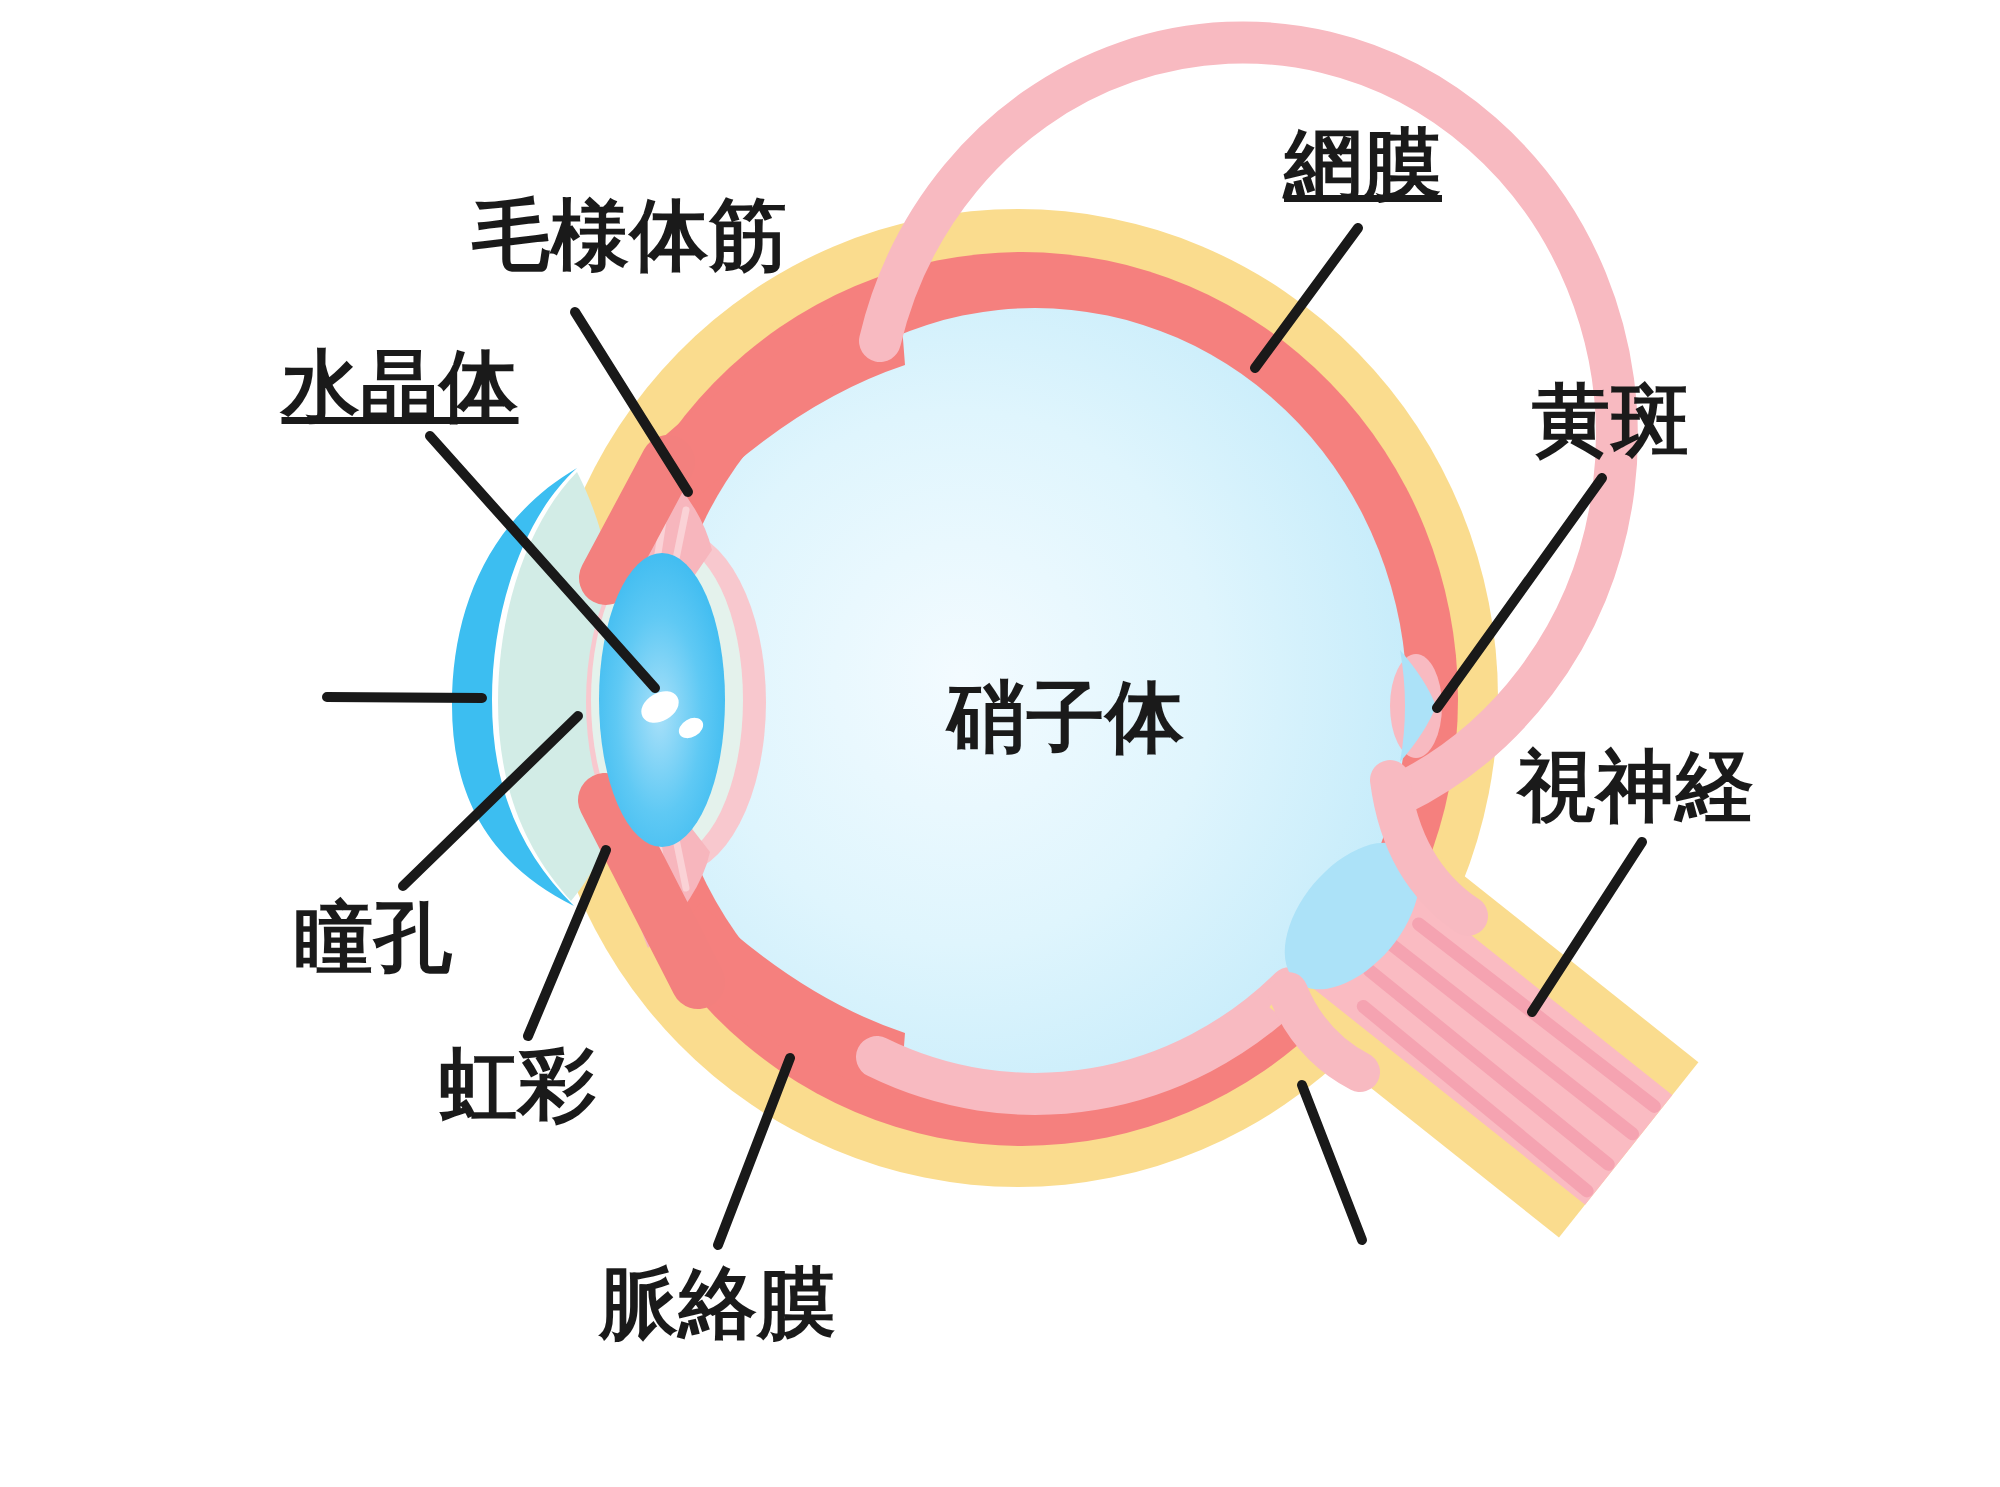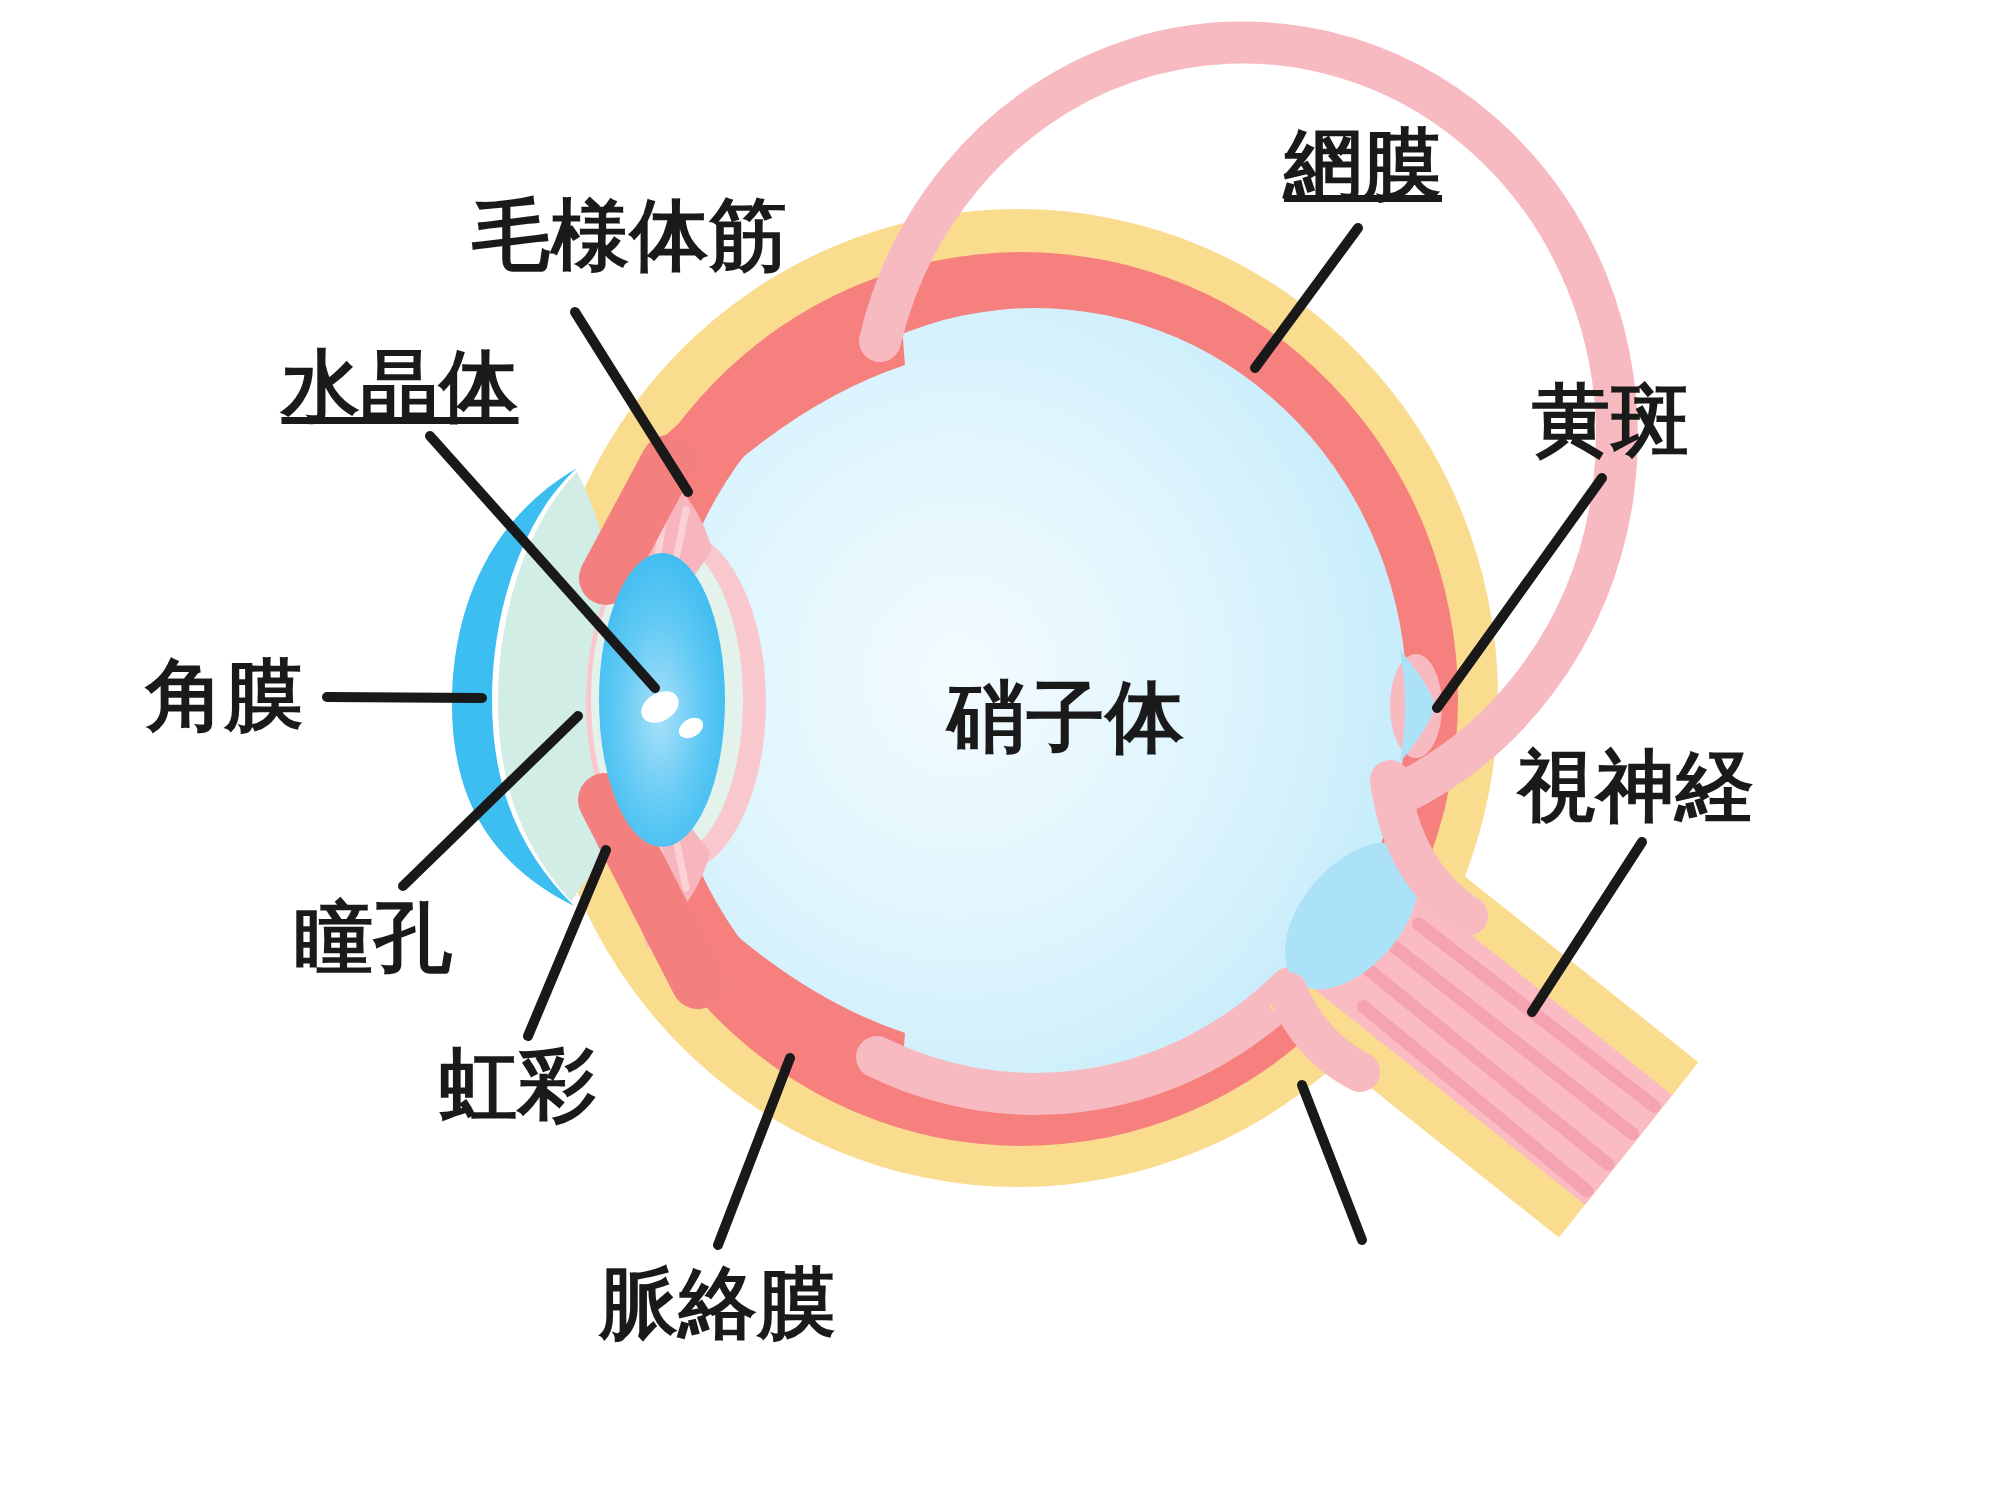--- a/index.html
+++ b/index.html
@@ -90,21 +90,20 @@
       <line x1="1358" y1="228" x2="1255" y2="368"></line>
       <line x1="1602" y1="478" x2="1437" y2="708"></line>
       <line x1="1642" y1="842" x2="1532" y2="1012"></line>
       <line x1="718" y1="1245" x2="790" y2="1058"></line>
       <line x1="1302" y1="1085" x2="1362" y2="1240"></line>
     </g>
   </svg>
 
   <div class="lbl" style="left:582px; top:235px;margin-left:48px;">毛様体筋</div>
   <div class="lbl" style="left:400px; top:386px;text-decoration:underline;">水晶体</div>
-  <div class="lbl" style="left:225px; top:695px;">角膜</div>
   <div class="lbl" style="left:374px; top:937px;">瞳孔</div>
   <div class="lbl" style="left:518px; top:1084px;">虹彩</div>
   <div class="lbl" style="left:1363px; top:164px;text-decoration:underline;">網膜</div>
   <div class="lbl" style="left:1611px; top:420px;">黄斑</div>
   <div class="lbl" style="left:1636px; top:786px;">視神経</div>
   <div class="lbl" style="left:1066px; top:717px;">硝子体</div>
   <div class="lbl" style="left:718px; top:1303px;">脈絡膜</div>
 
 </div>
 

